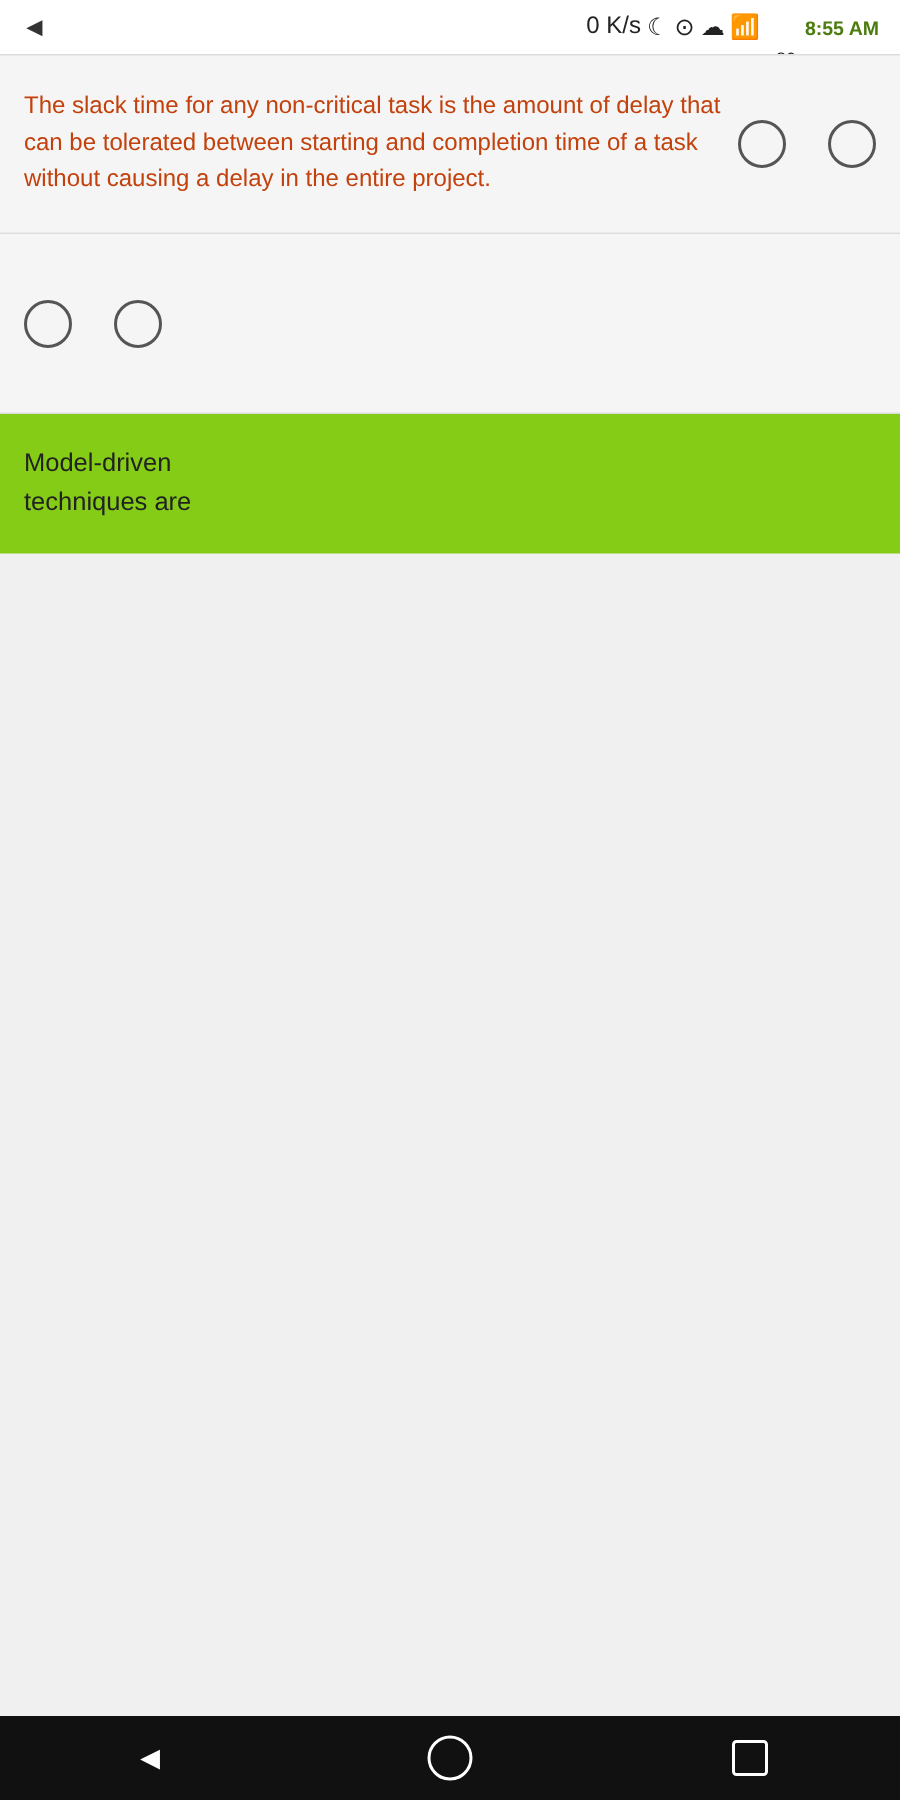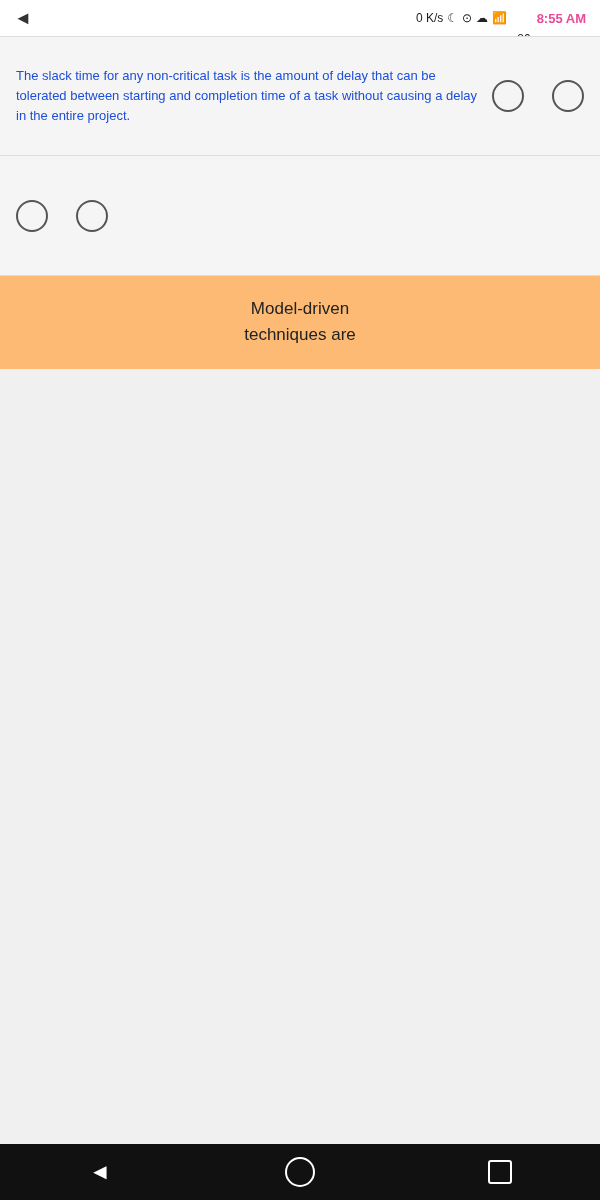--- a/index.html
+++ b/index.html
@@ -34,35 +34,35 @@
       position: absolute;
       left: 14px;
       font-size: 18px;
       color: #333;
     }
 
     .status-icons {
       display: flex;
       align-items: center;
       gap: 4px;
-      font-size: 12px;
+      font-size: 16px;
     }
 
     .battery-icon {
       display: inline-flex;
       align-items: center;
       gap: 2px;
       font-size: 12px;
       margin-top: 42px;
     }
 
     .time-text {
       font-size: 13px;
       font-weight: 600;
-      color: #ec4899;
+      color: #4d7c0f;
     }
 
     .content-area {
       flex: 1;
       background: #f0f0f0;
       padding: 0;
     }
 
     .quiz-row {
       background: #f5f5f5;
@@ -72,22 +72,22 @@
       padding: 20px 16px;
       min-height: 120px;
     }
 
     .quiz-row:first-child {
       border-top: 1px solid #ddd;
     }
 
     .question-text {
       flex: 1;
-      font-size: 13px;
-      color: #1d4ed8;
+      font-size: 16px;
+      color: #c2410c;
       line-height: 1.55;
       padding-right: 10px;
     }
 
     .radio-group {
       display: flex;
       gap: 28px;
       align-items: center;
       flex-shrink: 0;
     }
@@ -99,24 +99,23 @@
       border: 2px solid #555;
       background: transparent;
       cursor: pointer;
       display: flex;
       align-items: center;
       justify-content: center;
       flex-shrink: 0;
     }
 
     .partial-row {
-      background: #fdba74;
+      background: #84cc16;
       padding: 20px 16px;
       min-height: 80px;
-      text-align: center;
     }
 
     .partial-text {
       font-size: 17px;
       color: #222;
       line-height: 1.55;
     }
 
     .nav-bar {
       width: 100%;

